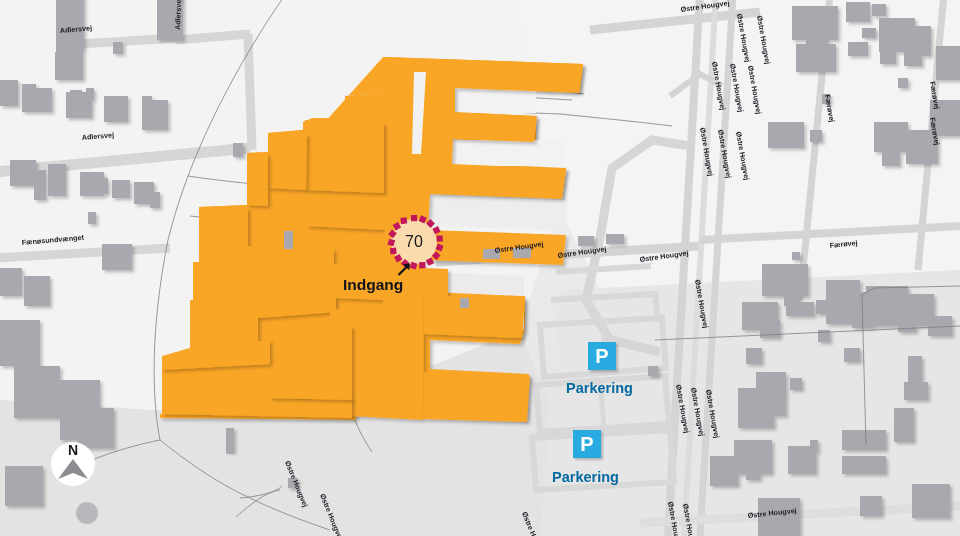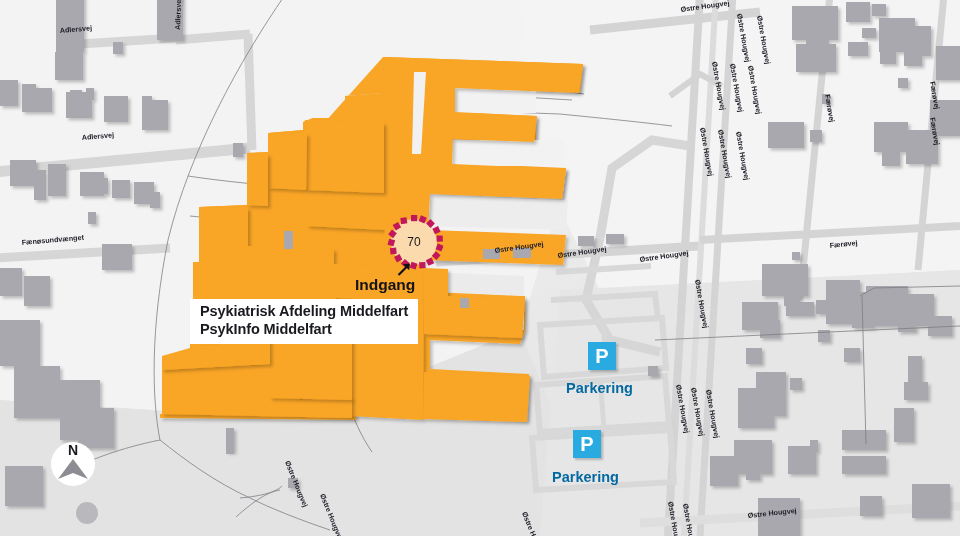--- a/index.html
+++ b/index.html
@@ -46,21 +46,20 @@
     color: #19191f;
     letter-spacing: -0.1px;
   }
   
   #indgang-label {
     left: 343px;
     top: 276px;
     font-size: 15.5px;
     font-weight: bold;
     color: #141418;
-    margin-left: 12px;
   }
   #indgang-arrow {
     position: absolute;
     left: 396px;
     top: 261px;
     width: 16px;
     height: 16px;
   }
   
   .parkering-label {
@@ -93,21 +92,21 @@
     width: 58px;
     height: 58px;
   }
   #entrance-marker .marker-num {
     position: absolute;
     left: 0; top: 0;
     width: 58px;
     height: 58px;
     line-height: 58px;
     text-align: center;
-    font-size: 12px;
+    font-size: 16px;
     font-weight: normal;
     color: #17171c;
     font-family: "Liberation Sans", sans-serif;
   }
   
   #compass {
     position: absolute;
     left: 50px;
     top: 441px;
     width: 46px;
@@ -473,24 +472,20 @@
   </div>
 
   <div id="indgang-arrow">
     <svg width="16" height="16" viewBox="0 0 16 16">
       <path d="M2.5,14 L12,4.5" stroke="#101014" stroke-width="2.1" fill="none"></path>
       <polygon points="14,2.5 13.2,9.2 7,3.2" fill="#101014"></polygon>
     </svg>
   </div>
   <div class="map-label" id="indgang-label">Indgang</div>
 
-  <div id="poi-box">
-    <div class="poi-line">Psykiatrisk Afdeling Middelfart</div>
-    <div class="poi-line">PsykInfo Middelfart</div>
-  </div>
 
   <div class="p-icon" id="p-icon-1">P</div>
   <div class="map-label parkering-label" id="parkering-label-1">Parkering</div>
 
   <div class="p-icon" id="p-icon-2">P</div>
   <div class="map-label parkering-label" id="parkering-label-2">Parkering</div>
 
   <div id="compass">
     <svg width="46" height="46" viewBox="0 0 46 46">
       <circle cx="23" cy="23" r="22" fill="#ffffff"></circle>

